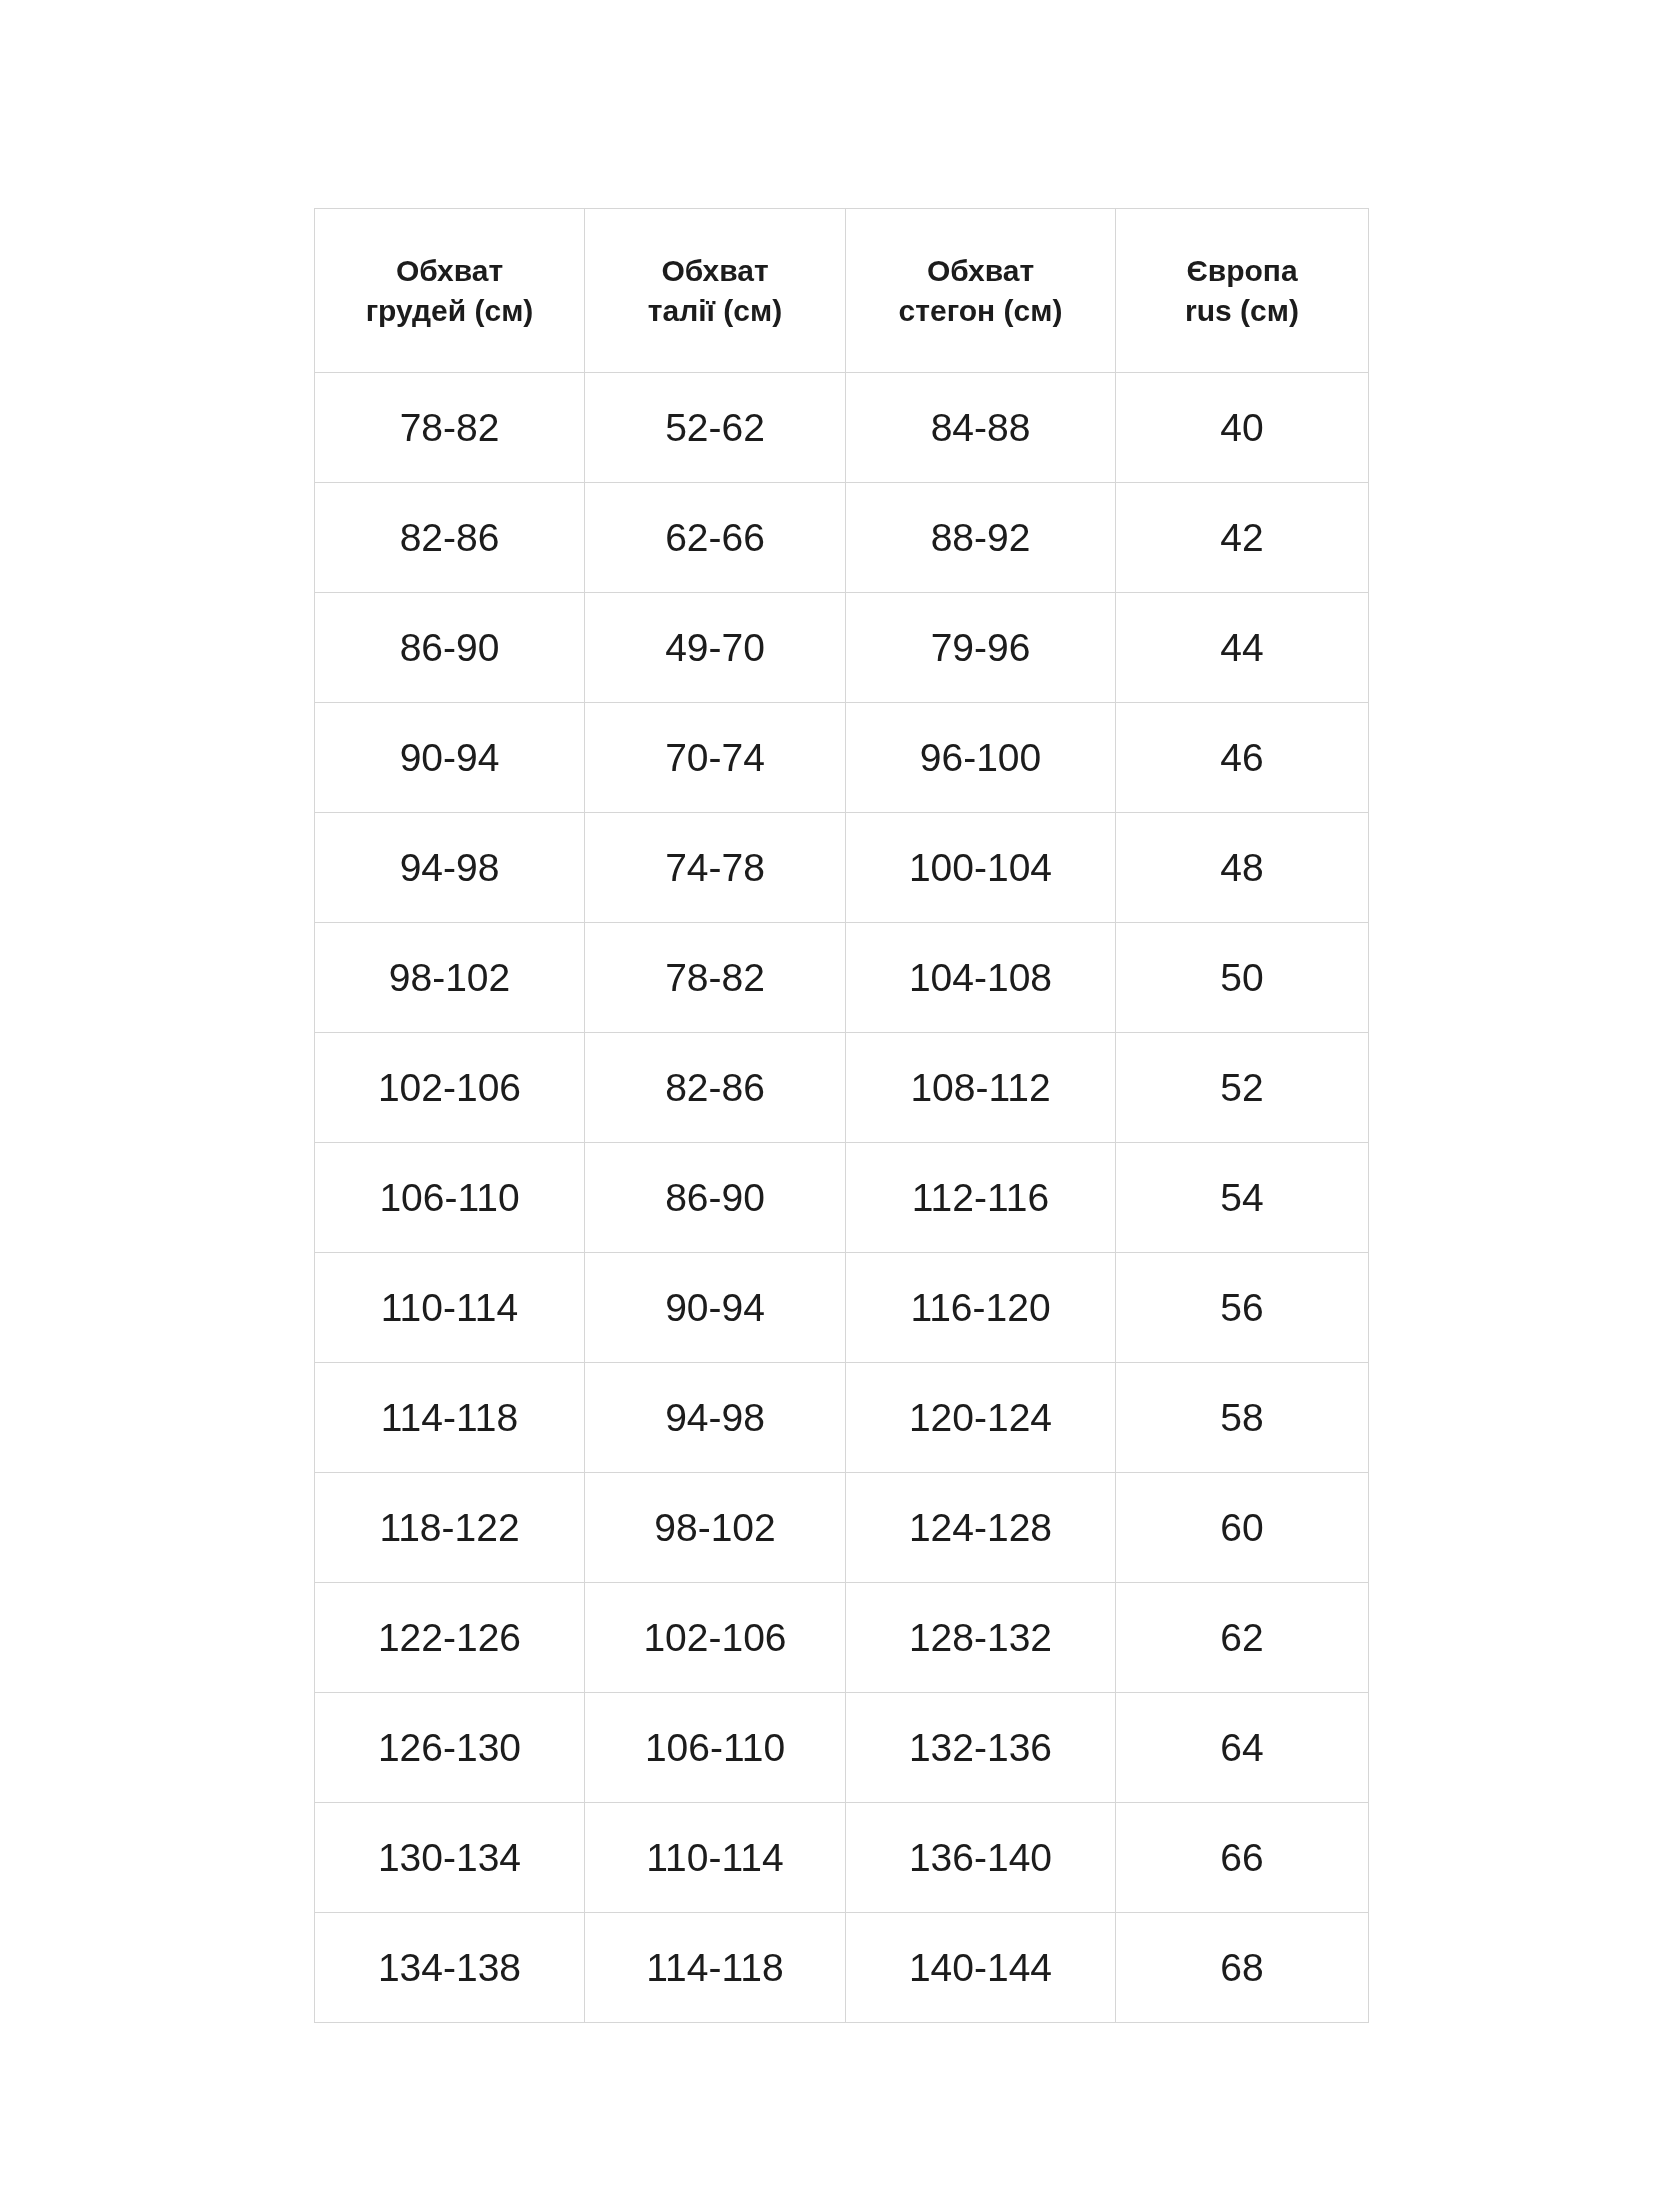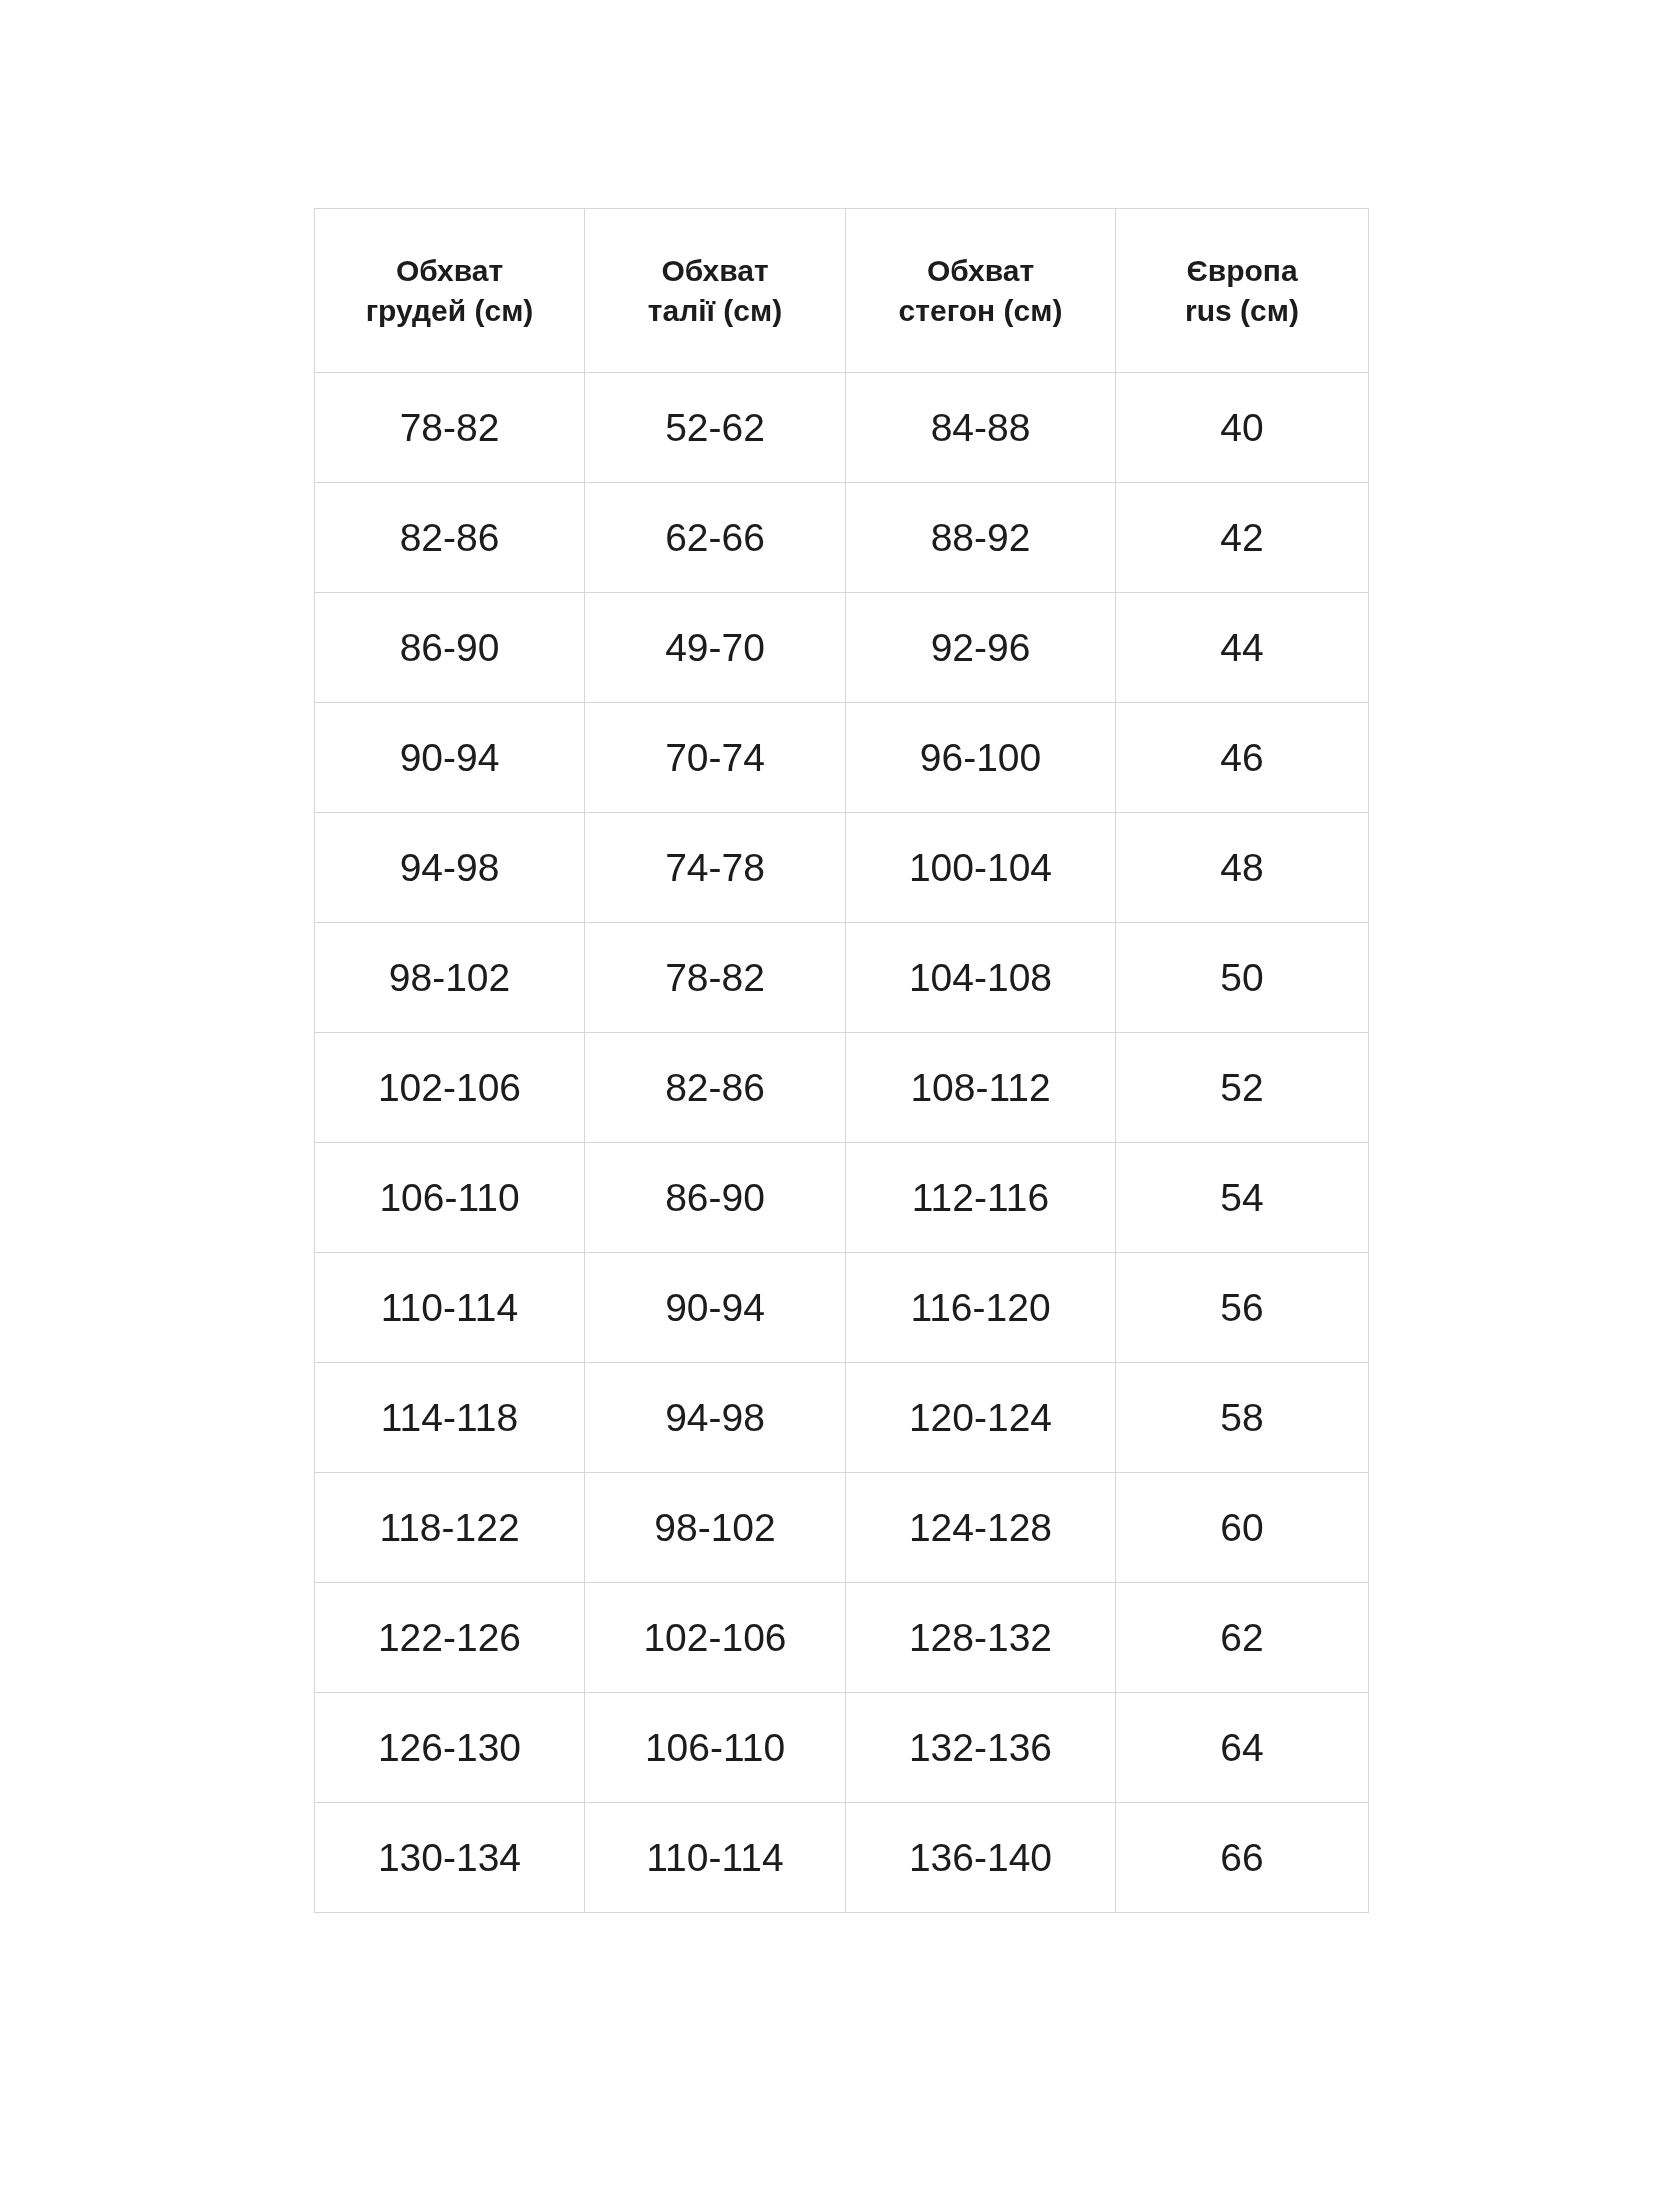--- a/index.html
+++ b/index.html
@@ -97,21 +97,21 @@
         </tr>
         <tr>
           <td>82-86</td>
           <td>62-66</td>
           <td>88-92</td>
           <td>42</td>
         </tr>
         <tr>
           <td>86-90</td>
           <td>49-70</td>
-          <td>92-96</td>
+          <td>79-96</td>
           <td>44</td>
         </tr>
         <tr>
           <td>90-94</td>
           <td>70-74</td>
           <td>96-100</td>
           <td>46</td>
         </tr>
         <tr>
           <td>94-98</td>
@@ -166,17 +166,23 @@
           <td>106-110</td>
           <td>132-136</td>
           <td>64</td>
         </tr>
         <tr>
           <td>130-134</td>
           <td>110-114</td>
           <td>136-140</td>
           <td>66</td>
         </tr>
+        <tr>
+          <td>134-138</td>
+          <td>114-118</td>
+          <td>140-144</td>
+          <td>68</td>
+        </tr>
       </tbody>
     </table>
   </div>
 </div>
 
 
 </body></html>

